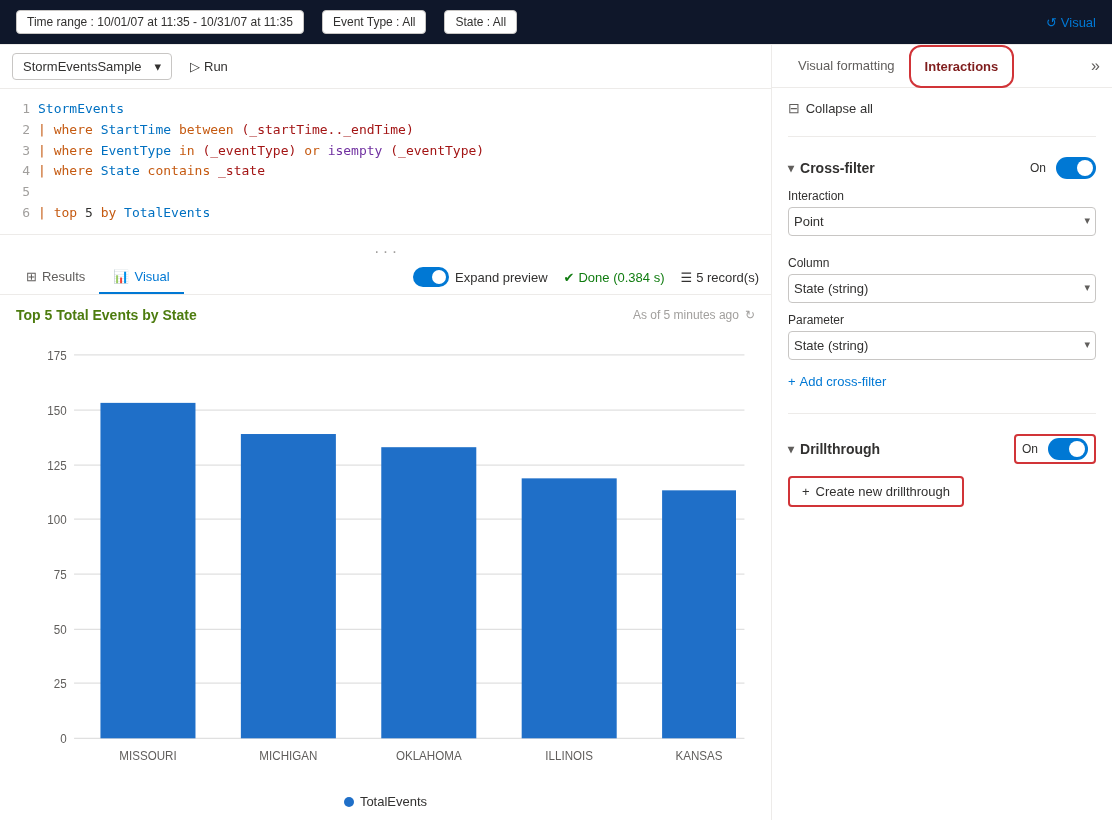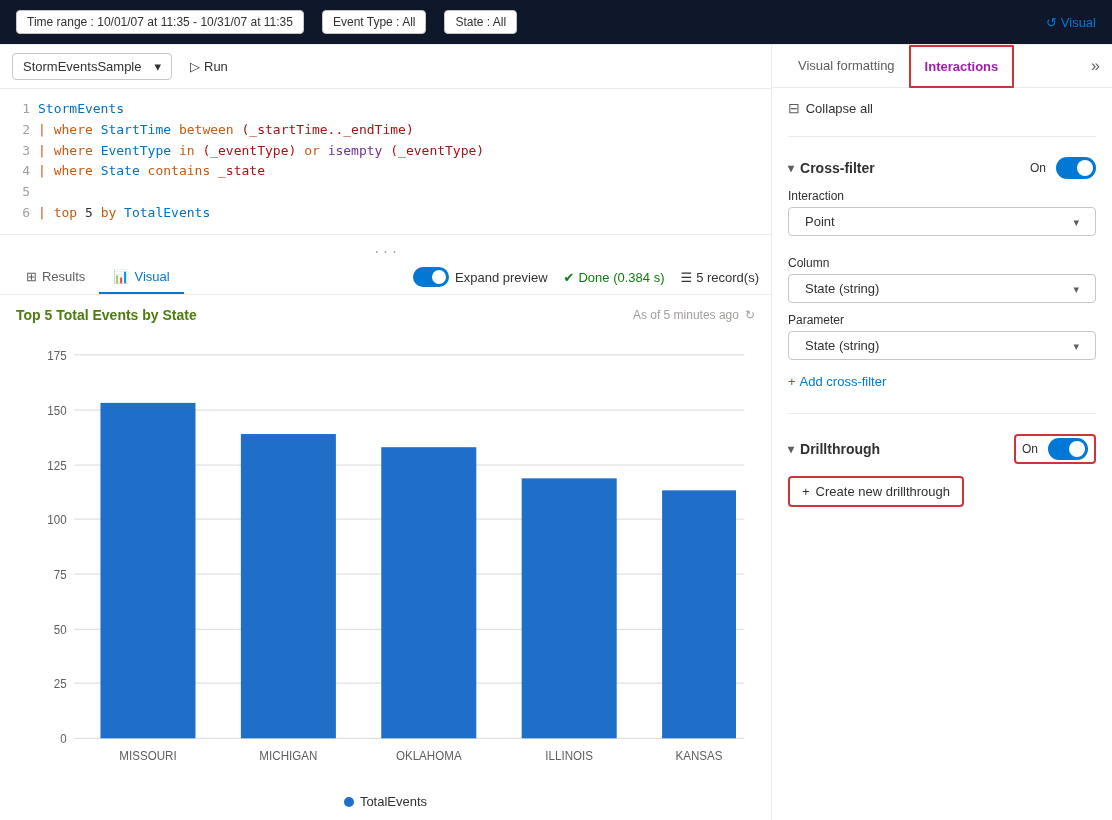--- a/index.html
+++ b/index.html
@@ -152,22 +152,22 @@
     }
     .toggle-on::after {
       content: ''; position: absolute; right: 3px; top: 3px;
       width: 16px; height: 16px; background: #fff; border-radius: 50%;
     }
     .toggle-label { font-size: 12px; color: #323130; margin-right: 4px; }
 
     .field-label { font-size: 12px; color: #323130; margin-bottom: 4px; font-weight: 500; }
     .dropdown-field {
       border: 1px solid #c8c6c4; border-radius: 4px;
-      padding: 6px 16px; font-size: 13px;
-      display: flex; align-items: flex-end; justify-content: space-between;
+      padding: 6px 5px; font-size: 13px;
+      display: flex; align-items: flex-start; justify-content: space-between;
       cursor: pointer; background: #fff;
     }
     .dropdown-arrow { color: #605e5c; font-size: 11px; }
 
     .add-link {
       display: flex; align-items: center; gap: 4px;
       color: #0078d4; font-size: 13px; cursor: pointer;
       border: none; background: none; padding: 4px 0;
     }
 
@@ -351,21 +351,21 @@
       </div>
     </div>
   </div>
 
   <div class="right-panel">
 
     <div class="right-panel-tabs">
       <div class="rp-tab">
         <span>Visual formatting</span>
       </div>
-      <div class="rp-tab active" style="border: 2px solid #d13438; border-radius: 1px; color: #a21caf; border-bottom: 2px solid #d13438; margin-bottom:-1px;">
+      <div class="rp-tab active" style="border: 2px solid #d13438; border-radius: 12px; color: #7f1d1d; border-bottom: 2px solid #d13438; margin-bottom:-1px;">
         <span>Interactions</span>
       </div>
       <div class="expand-icon">»</div>
     </div>
 
     <div class="rp-content">
 
       <button class="collapse-all-btn">
         <span style="font-size:14px; color:#605e5c;">⊟</span>
         <span>Collapse all</span>

